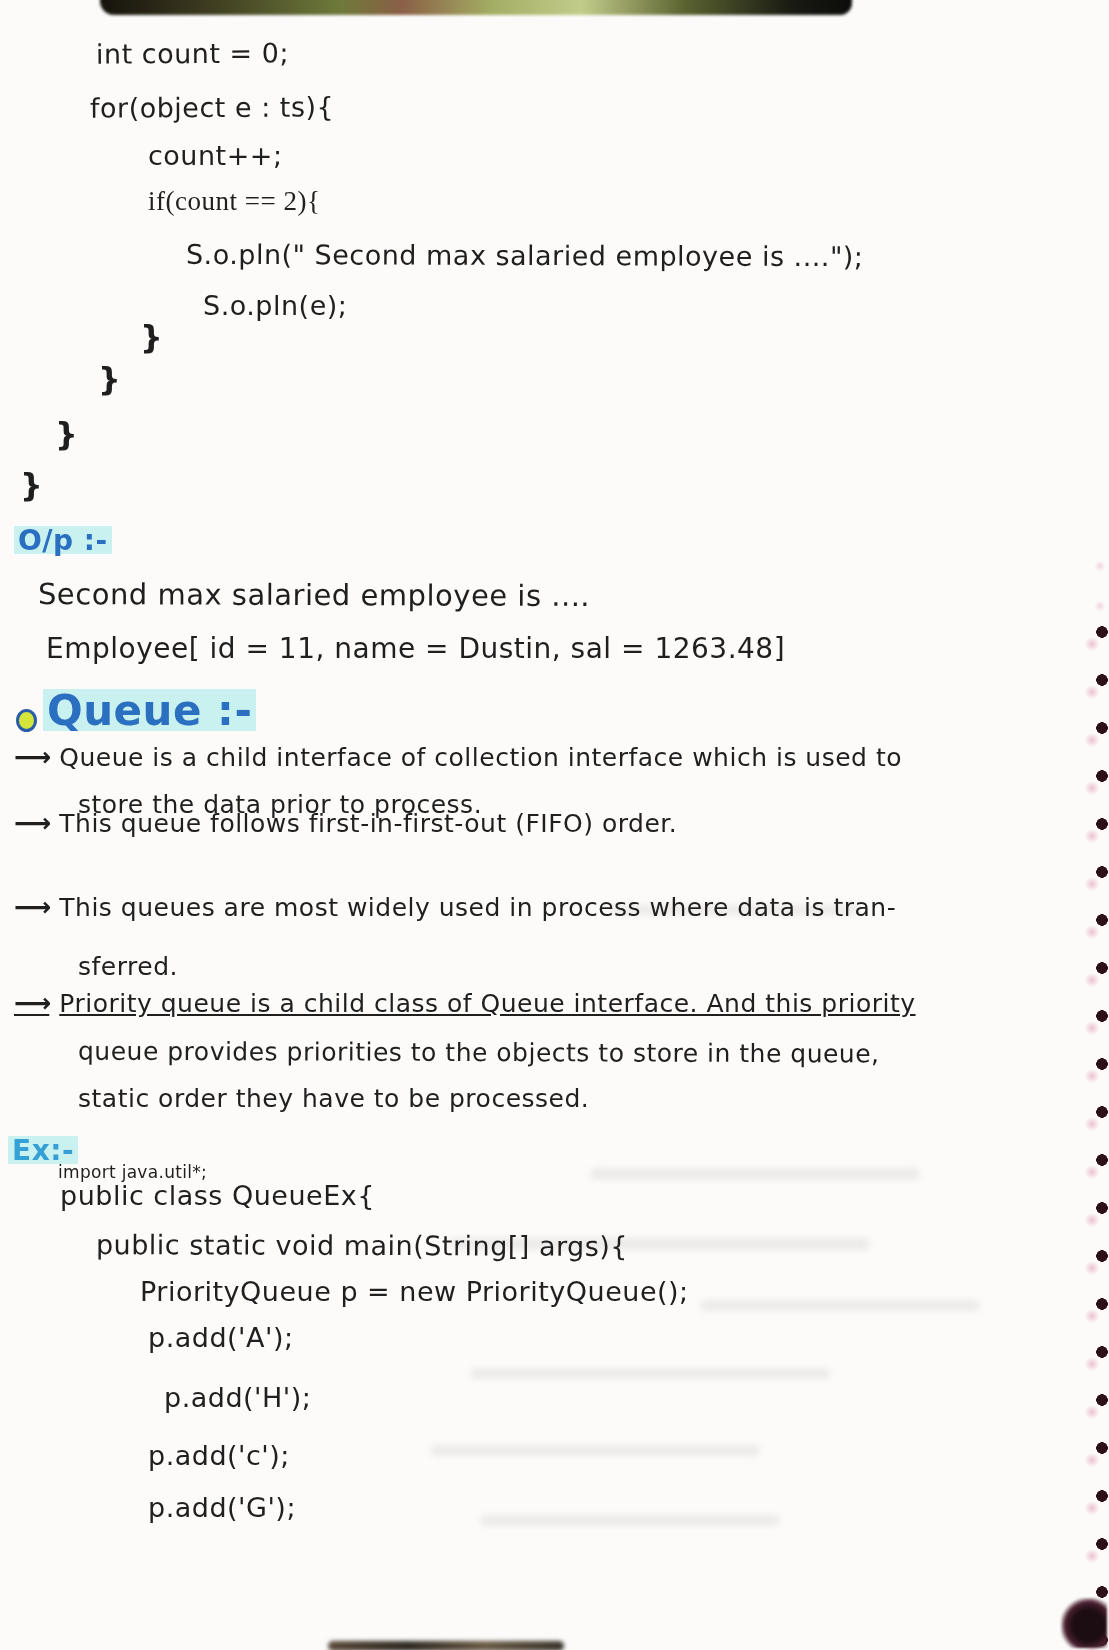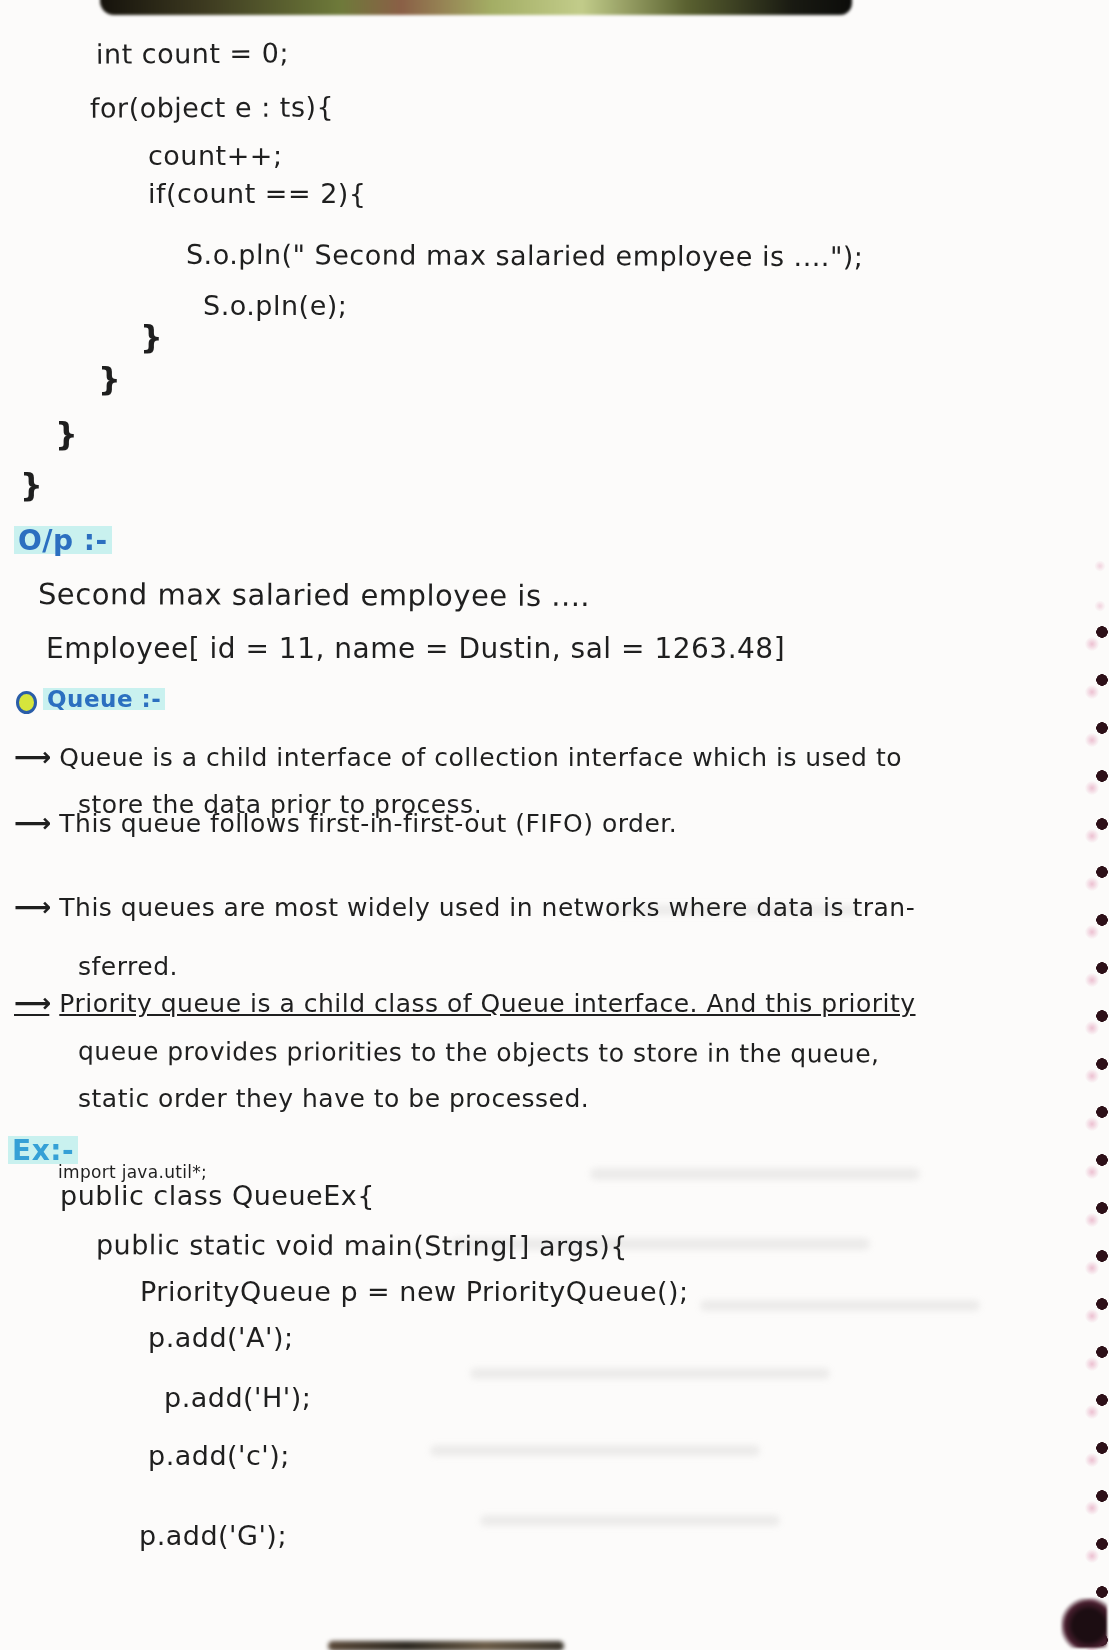--- a/index.html
+++ b/index.html
@@ -15,21 +15,21 @@
   .code{font-size:27px;}
   .brace{font-size:32px;font-weight:bold;}
   .body-line{font-size:25px;}
   .blue{color:#2b6fc0;font-weight:bold;}
   .hl{background:linear-gradient(180deg, rgba(201,241,239,0) 6%, #c9f1ef 6% 92%, rgba(201,241,239,0) 92%);padding:0 4px;}
   .arrow{font-size:26px;font-weight:bold;letter-spacing:-2px;color:#1f1f1f;margin-right:10px;}
   .bullet-dot{
     display:inline-block;width:15px;height:17px;border-radius:50%;
     background:#d6e53c;border:3.5px solid #2a5da8;vertical-align:middle;margin-right:6px;
   }
-  .heading{font-size:23px;font-weight:bold;}
+  .heading{font-size:42px;font-weight:bold;}
   .small-import{font-size:17px;letter-spacing:0.3px;}
   
   .top-strip{
     position:absolute;left:100px;top:-6px;width:752px;height:21px;
     border-radius:0 0 12px 14px;
     background:linear-gradient(90deg,#15120c 0%,#3d3a20 14%,#6e7a3a 32%,#8a5f46 40%,#a3ad64 52%,#c2cc8a 64%,#5a6130 78%,#191a12 92%,#0c0c0a 100%);
     filter:blur(1.6px);
   }
   .bottom-strip{
     position:absolute;left:328px;top:1641px;width:236px;height:10px;
@@ -73,21 +73,21 @@
   <div class="smudge" style="left:450px;top:1238px;width:420px;height:12px;"></div>
   <div class="smudge" style="left:700px;top:1300px;width:280px;height:11px;"></div>
   <div class="smudge" style="left:470px;top:1368px;width:360px;height:11px;"></div>
   <div class="smudge" style="left:430px;top:1445px;width:330px;height:11px;"></div>
   <div class="smudge" style="left:480px;top:1515px;width:300px;height:11px;"></div>
   <div class="smudge" style="left:610px;top:905px;width:250px;height:10px;"></div>
 
   <div class="hand code" style="left:96px;top:38px;transform:rotate(-0.4deg);">int count = 0;</div>
   <div class="hand code" style="left:90px;top:92px;transform:rotate(-0.3deg);">for(object e : ts){</div>
   <div class="hand code" style="left:148px;top:140px;">count++;</div>
-  <div class="hand code" style="left:148px;top:178px;">if(count == 2){</div>
+  <div class="hand code" style="left:148px;top:186px;font-family:Liberation Serif, serif;">if(count == 2){</div>
   <div class="hand code" style="left:186px;top:240px;transform:rotate(0.2deg);">S.o.pln(" Second max salaried employee is ....");</div>
   <div class="hand code" style="left:186px;top:290px;margin-left:17px;">S.o.pln(e);</div>
   <div class="hand brace" style="left:140px;top:318px;">}</div>
   <div class="hand brace" style="left:98px;top:360px;">}</div>
   <div class="hand brace" style="left:55px;top:415px;">}</div>
   <div class="hand brace" style="left:20px;top:466px;">}</div>
 
   <div class="hand heading blue" style="left:14px;top:524px;font-size:28px;">
     <span class="hl">O/p :-</span>
   </div>
@@ -101,35 +101,35 @@
   <div class="hand body-line" style="left:14px;top:742px;">
     <span class="arrow">⟶</span><span>Queue is a child interface of collection interface which is used to</span>
   </div>
   <div class="hand body-line" style="left:78px;top:790px;">store the data prior to process.</div>
 
   <div class="hand body-line" style="left:14px;top:808px;">
     <span class="arrow">⟶</span><span>This queue follows first-in-first-out (FIFO) order.</span>
   </div>
 
   <div class="hand body-line" style="left:14px;top:892px;">
-    <span class="arrow">⟶</span><span>This queues are most widely used in networks where data is tran-</span>
+    <span class="arrow">⟶</span><span>This queues are most widely used in process where data is tran-</span>
   </div>
   <div class="hand body-line" style="left:78px;top:952px;">sferred.</div>
 
   <div class="hand body-line" style="left:14px;top:988px;text-decoration:underline;">
     <span class="arrow">⟶</span><span>Priority queue is a child class of Queue interface. And this priority</span>
   </div>
   <div class="hand body-line" style="left:78px;top:1038px;transform:rotate(0.2deg);">queue provides priorities to the objects to store in the queue,</div>
   <div class="hand body-line" style="left:78px;top:1084px;">static order they have to be processed.</div>
 
   <div class="hand blue" style="left:8px;top:1134px;font-size:28px;color:#35a0d6;">
     <span class="hl">Ex:-</span>
   </div>
   <div class="hand small-import" style="left:58px;top:1162px;">import java.util*;</div>
   <div class="hand code" style="left:60px;top:1180px;">public class QueueEx{</div>
   <div class="hand code" style="left:96px;top:1230px;transform:rotate(0.2deg);">public static void main(String[] args){</div>
   <div class="hand code" style="left:140px;top:1276px;">PriorityQueue p = new PriorityQueue();</div>
   <div class="hand code" style="left:148px;top:1322px;">p.add('A');</div>
   <div class="hand code" style="left:164px;top:1382px;">p.add('H');</div>
   <div class="hand code" style="left:148px;top:1440px;">p.add('c');</div>
-  <div class="hand code" style="left:139px;top:1492px;margin-top:28px;">p.add('G');</div>
+  <div class="hand code" style="left:148px;top:1492px;">p.add('G');</div>
 
 </div>
 
 </body></html>

